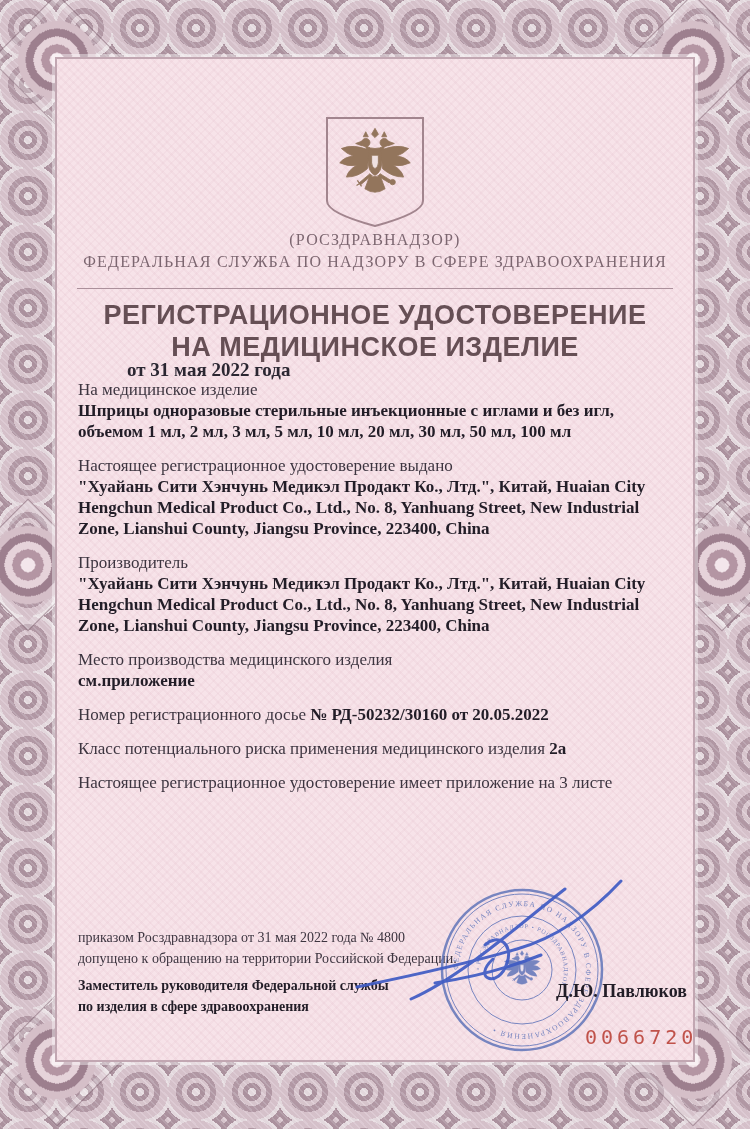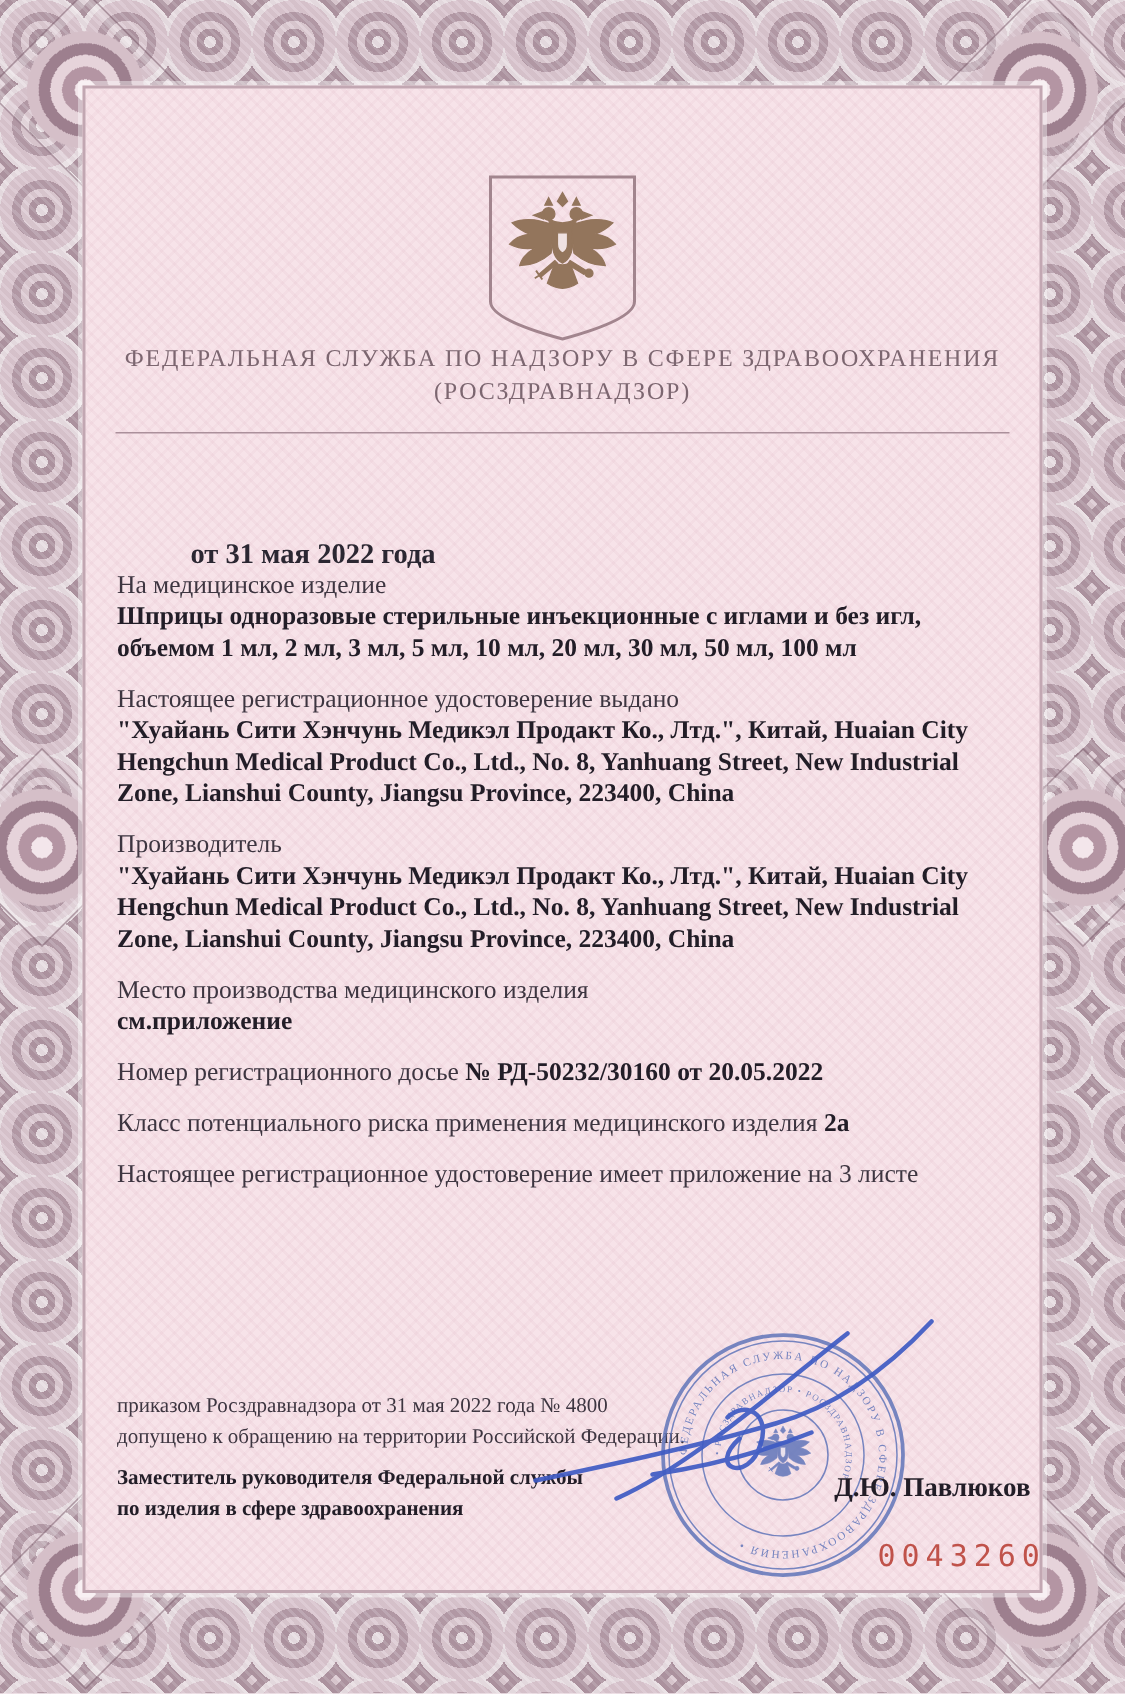--- a/index.html
+++ b/index.html
@@ -116,25 +116,29 @@
     </svg>
 
     <div class="emblem">
       <svg width="110" height="118" viewBox="0 0 110 118">
         <path d="M7,5 H103 V88 Q103,100 55,113 Q7,100 7,88 Z" fill="none" stroke="#a2858e" stroke-width="2"></path>
         <use href="#eagle" x="13" y="12" width="84" height="84" fill="#93755c" stroke="#93755c"></use>
       </svg>
     </div>
 
     <div class="agency">
+      <div>(РОСЗДРАВНАДЗОР)</div>
       <div>ФЕДЕРАЛЬНАЯ СЛУЖБА ПО НАДЗОРУ В СФЕРЕ ЗДРАВООХРАНЕНИЯ</div>
-      <div>(РОСЗДРАВНАДЗОР)</div>
     </div>
     <div class="rule"></div>
 
+    <div class="title">
+      <div>РЕГИСТРАЦИОННОЕ УДОСТОВЕРЕНИЕ</div>
+      <div>НА МЕДИЦИНСКОЕ ИЗДЕЛИЕ</div>
+    </div>
     <div class="dateline">
       <span>от 31 мая 2022 года</span>
     </div>
 
     <div class="docbody">
       <p>
         <span>На медицинское изделие</span><br>
         <strong>Шприцы одноразовые стерильные инъекционные с иглами и без игл, объемом 1 мл, 2 мл, 3 мл, 5 мл, 10 мл, 20 мл, 30 мл, 50 мл, 100 мл</strong>
       </p>
       <p>
@@ -164,21 +168,21 @@
 
     <div class="footer">
       <div>приказом Росздравнадзора от 31 мая 2022 года № 4800</div>
       <div>допущено к обращению на территории Российской Федерации.</div>
       <div class="sig-title">
         <div>Заместитель руководителя Федеральной службы</div>
         <div>по изделия в сфере здравоохранения</div>
       </div>
     </div>
     <div class="sig-name">Д.Ю. Павлюков</div>
-    <div class="serial">0043260</div>
+    <div class="serial">0066720</div>
 
     <div class="stamp">
       <svg width="170" height="170" viewBox="0 0 170 170">
         <defs>
           <path id="ring1" d="M85,85 m-64,0 a64,64 0 1,1 128,0 a64,64 0 1,1 -128,0"></path>
           <path id="ring2" d="M85,85 m-42,0 a42,42 0 1,1 84,0 a42,42 0 1,1 -84,0"></path>
         </defs>
         <circle cx="85" cy="85" r="80" fill="none" stroke="#5b71b8" stroke-width="2.5"></circle>
         <circle cx="85" cy="85" r="76" fill="none" stroke="#5b71b8" stroke-width="1"></circle>
         <circle cx="85" cy="85" r="54" fill="none" stroke="#5b71b8" stroke-width="1"></circle>

